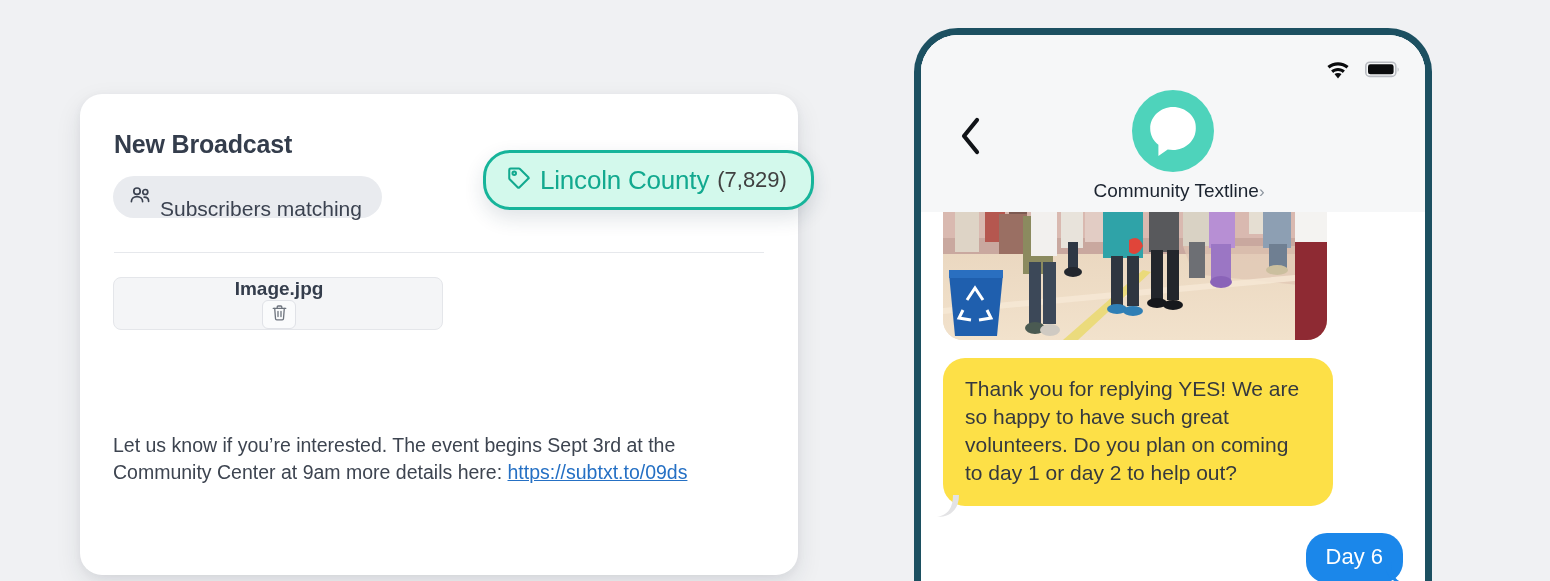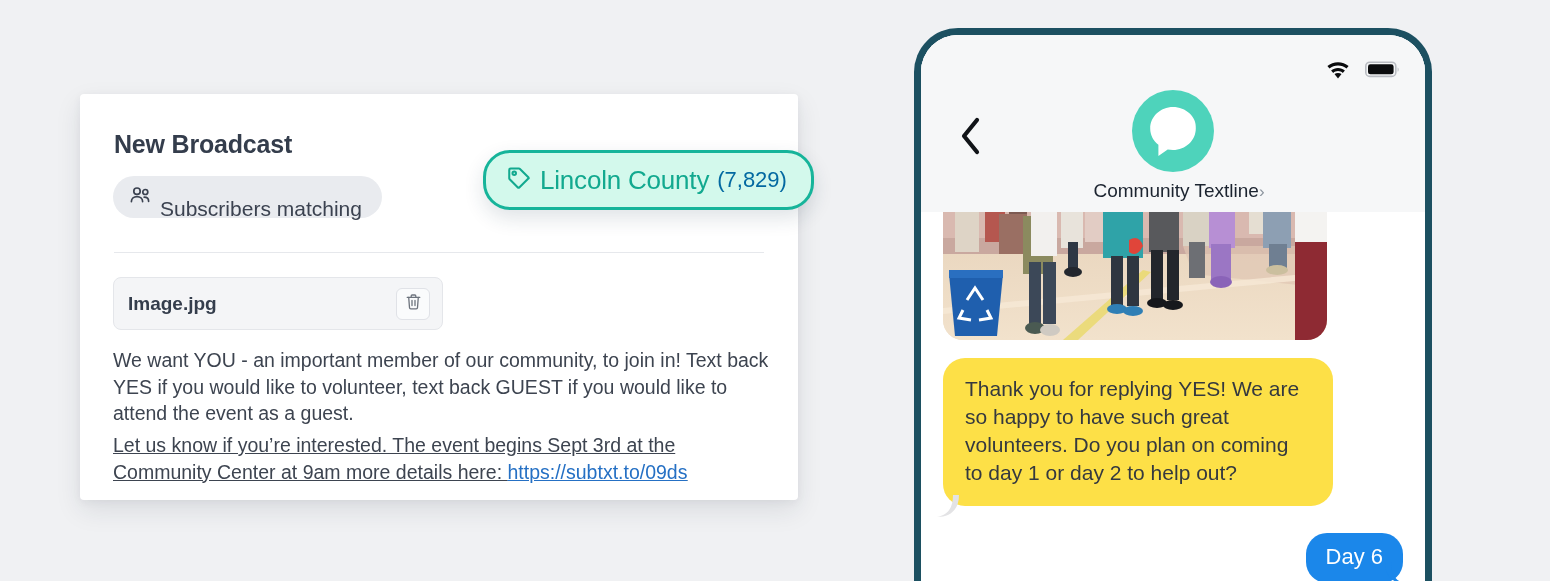--- a/index.html
+++ b/index.html
@@ -14,23 +14,23 @@
     overflow: hidden;
     position: relative;
   }
 
   
   .broadcast-card {
     position: absolute;
     left: 80px;
     top: 94px;
     width: 718px;
-    height: 406px;
+    height: 481px;
     background: #ffffff;
-    border-radius: 4px;
+    border-radius: 22px;
     box-shadow: 0 10px 26px rgba(30, 40, 60, 0.10),
                 0 2px 8px rgba(30, 40, 60, 0.05);
     box-sizing: border-box;
   }
   .card-title {
     position: absolute;
     left: 34px;
     top: 36px;
     font-size: 25px;
     font-weight: bold;
@@ -73,20 +73,21 @@
     width: 330px;
     height: 53px;
     background: #f4f5f7;
     border: 1px solid #e4e6ea;
     border-radius: 8px;
     box-sizing: border-box;
     display: flex;
     align-items: center;
     justify-content: space-between;
     padding: 0 12px 0 14px;
+    flex-direction: column;
   }
   .file-name {
     font-size: 19px;
     font-weight: bold;
     color: #343d4c;
   }
   .trash-btn {
     width: 34px;
     height: 32px;
     border: 1px solid #e0e2e7;
@@ -101,21 +102,21 @@
 
   .body-text {
     position: absolute;
     left: 33px;
     width: 660px;
     font-size: 19.5px;
     line-height: 26.5px;
     color: #3d4450;
   }
   .body-text.p1 { top: 253px; }
-  .body-text.p2 { top: 338px; text-decoration: underline; }
+  .body-text.p2 { top: 338px; }
   .body-link {
     color: #2570c4;
     text-decoration: underline;
     cursor: pointer;
   }
 
   
   .tag-pill {
     position: absolute;
     left: 483px;
@@ -132,21 +133,21 @@
     box-shadow: 0 8px 20px rgba(30, 60, 80, 0.14);
     cursor: pointer;
   }
   .tag-pill .tag-name {
     font-size: 26px;
     color: #12a98f;
     letter-spacing: -0.2px;
   }
   .tag-pill .tag-count {
     font-size: 22px;
-    color: #0369a1;
+    color: #404040;
   }
 
   
   .phone {
     position: absolute;
     left: 914px;
     top: 28px;
     width: 518px;
     height: 580px;
     border: 7px solid #1c5061;
@@ -290,21 +291,20 @@
         <svg width="17" height="18" viewBox="0 0 17 18" fill="none" stroke="#6d737d" stroke-width="1.3" stroke-linecap="round" stroke-linejoin="round">
           <path d="M2.2 4.3h12.6"></path>
           <path d="M6.2 4.3V2.9c0-.5.4-.9.9-.9h2.8c.5 0 .9.4.9.9v1.4"></path>
           <path d="M3.7 4.3l.8 10.3c0 .7.6 1.2 1.3 1.2h5.4c.7 0 1.3-.5 1.3-1.2l.8-10.3"></path>
           <path d="M7 7.4v5.2M10 7.4v5.2"></path>
         </svg>
       </span>
     </span>
   </div>
 
-  <div class="body-text p1">We want YOU - an important member of our community, to join in! Text back YES if you would like to volunteer, text back GUEST if you would like to attend the event as a guest.</div>
   <div class="body-text p2">
     <span>Let us know if you’re interested. The event begins Sept 3rd at the Community Center at 9am more details here: </span><a class="body-link">https://subtxt.to/09ds</a>
   </div>
 </div>
 
 <div class="tag-pill">
   <span>
     <svg width="26" height="26" viewBox="0 0 24 24" fill="none" stroke="#12a98f" stroke-width="1.9" stroke-linecap="round" stroke-linejoin="round">
       <path d="M20.6 12.4l-8.1 8.1c-.5.5-1.3.5-1.8 0l-7.3-7.3c-.3-.3-.4-.6-.4-1V4.6c0-.7.6-1.3 1.3-1.3h7.6c.4 0 .7.1 1 .4l7.7 7.7c.5.5.5 1.3 0 1.0z"></path>
       <circle cx="7.6" cy="7.6" r="1.6"></circle>

